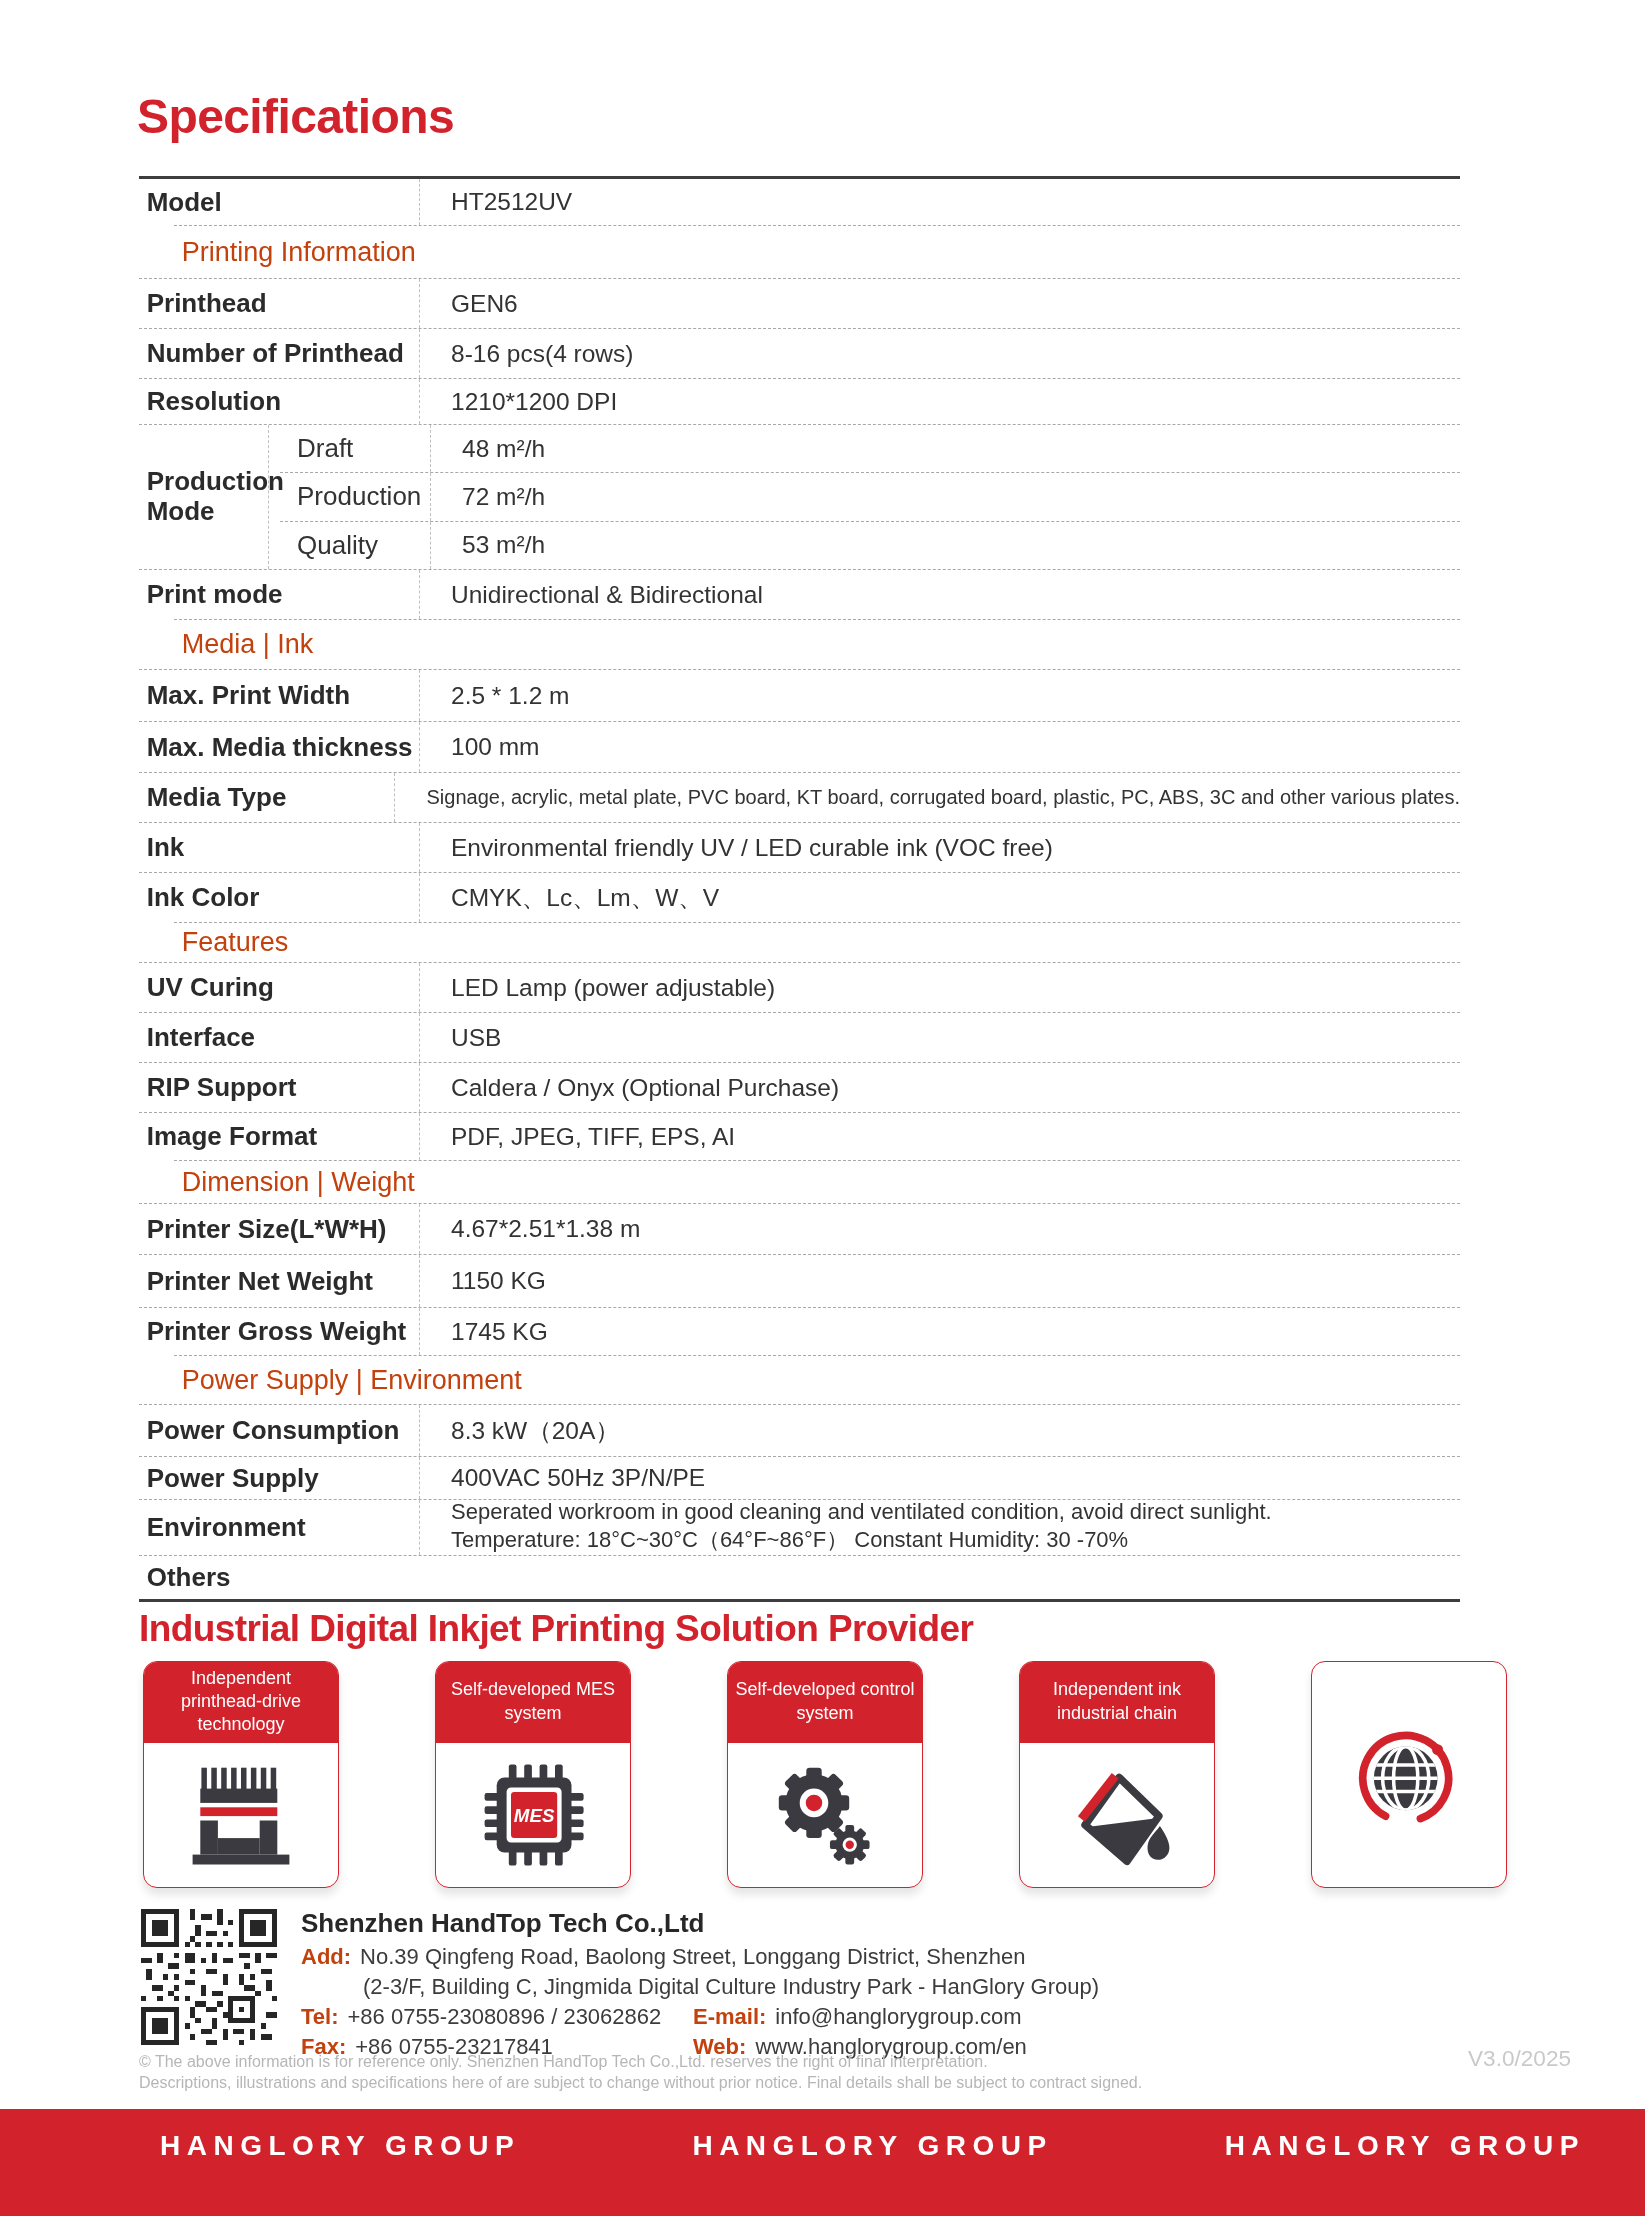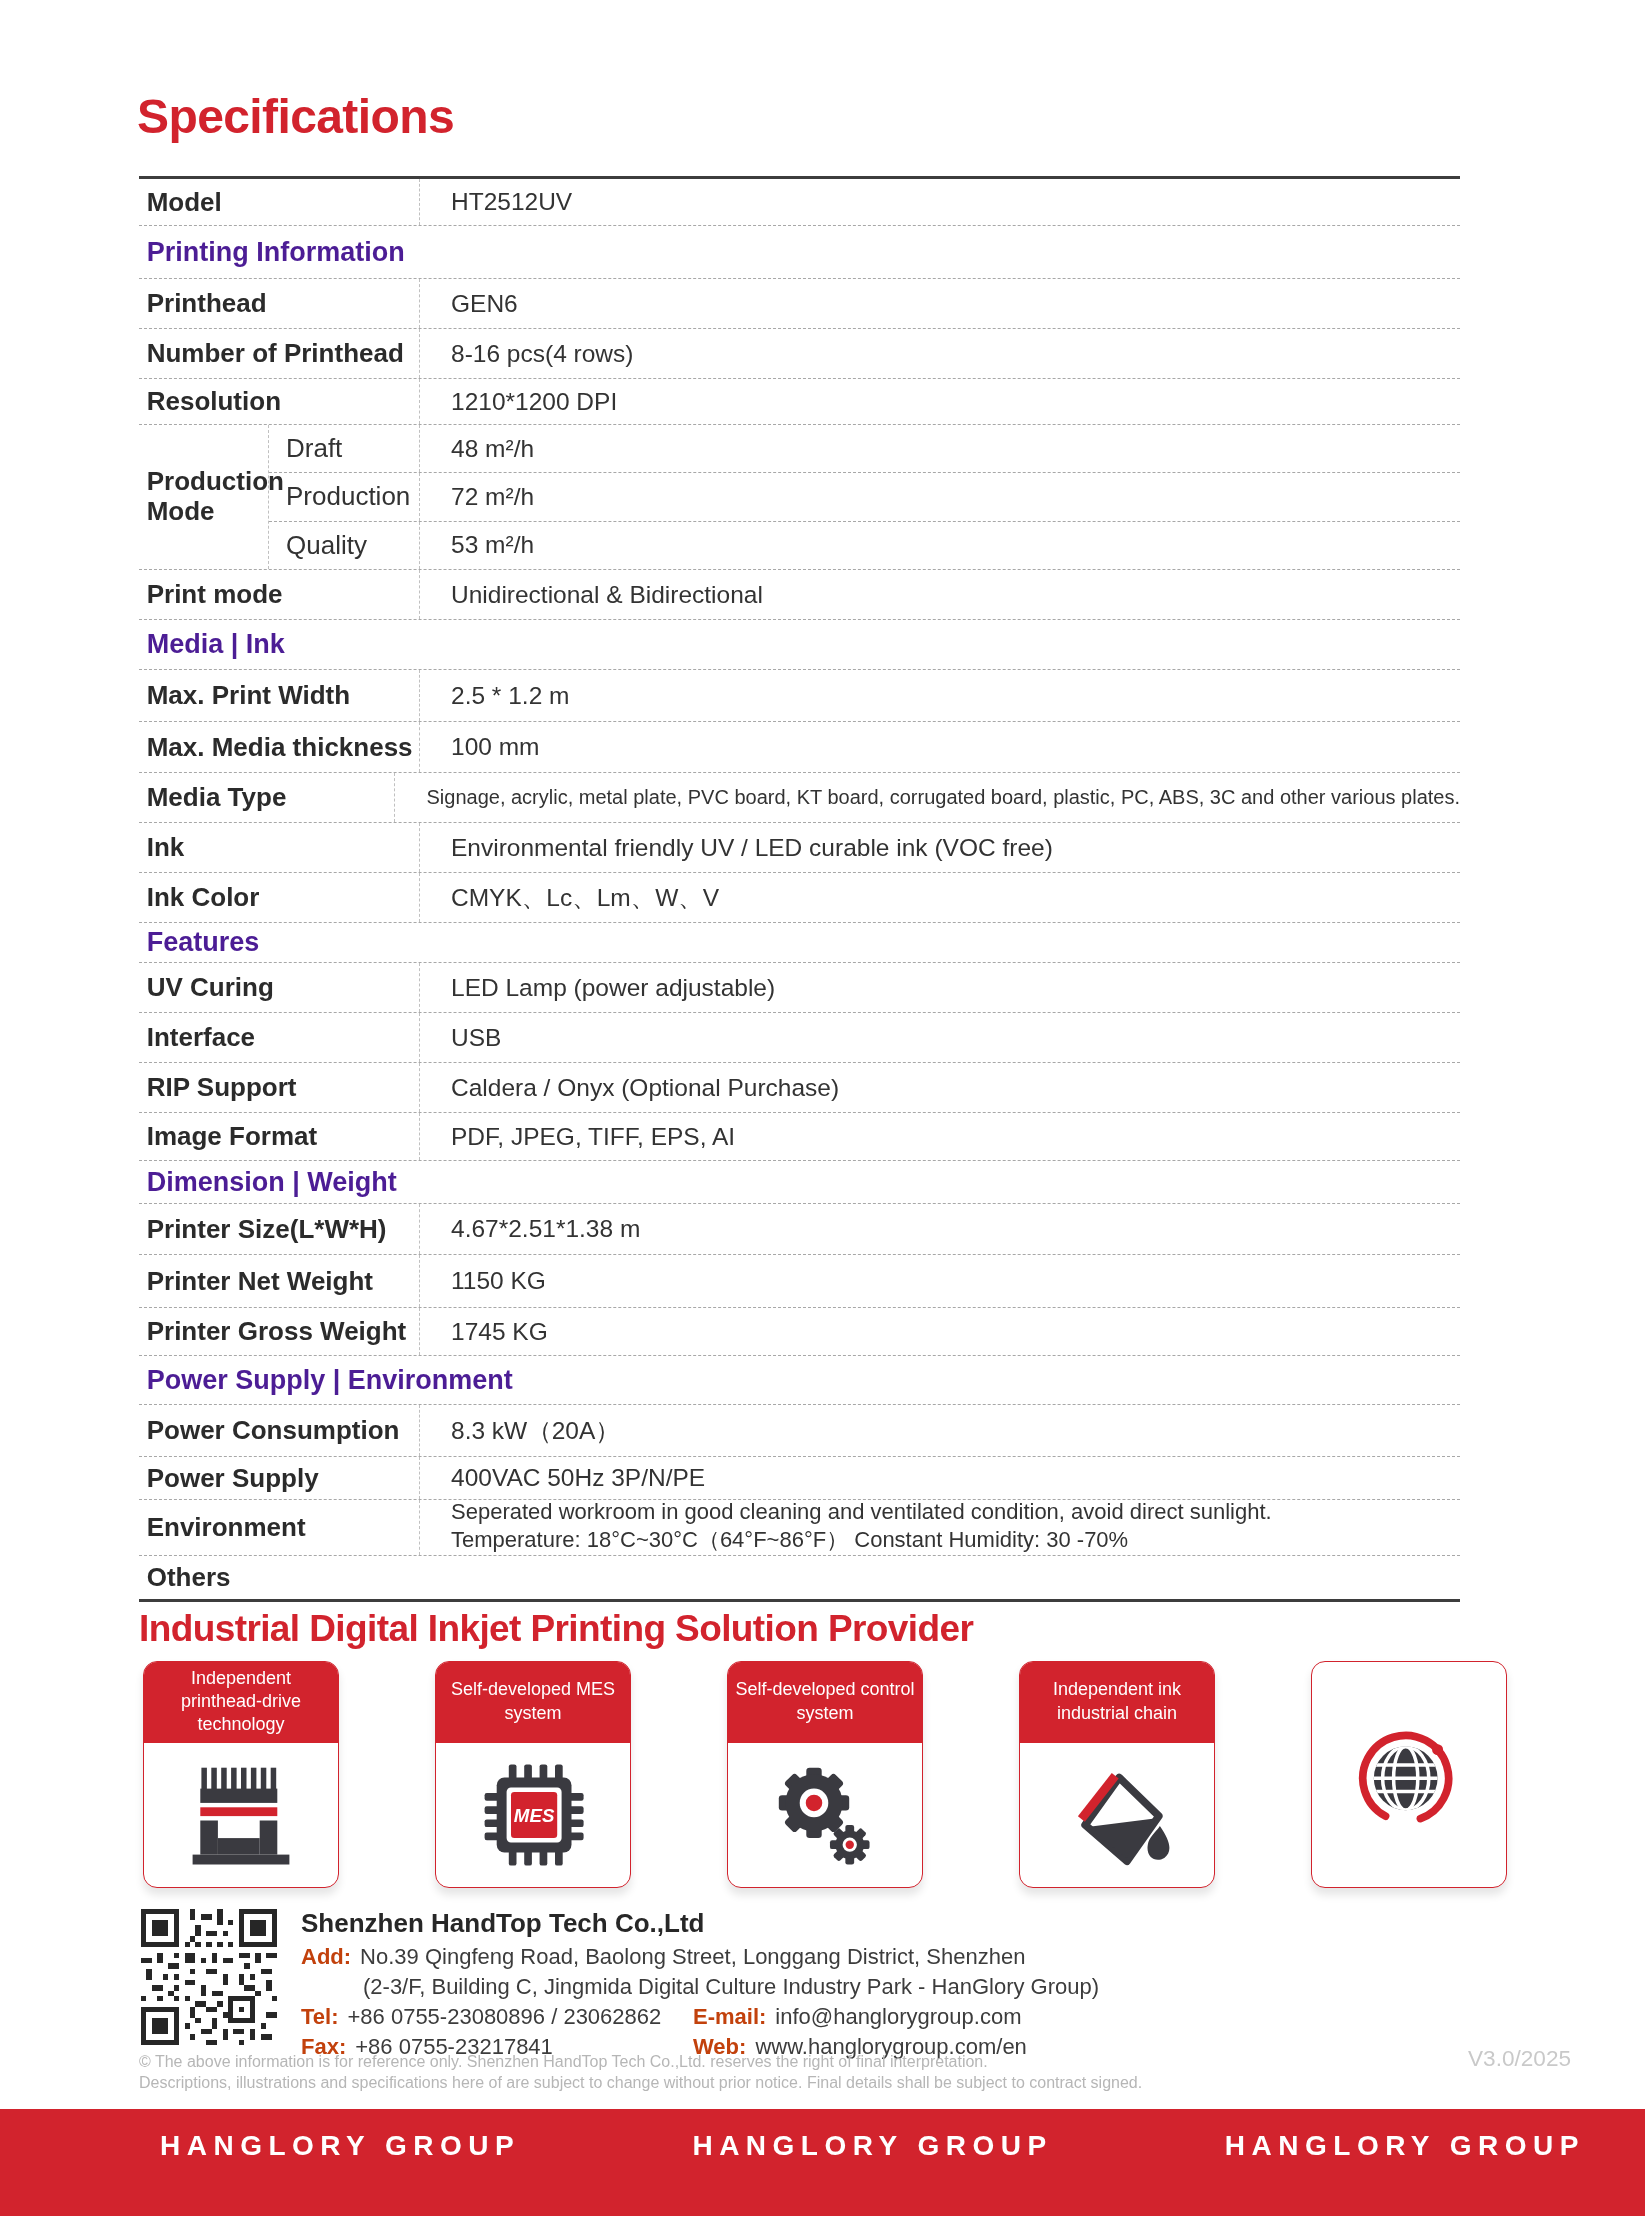--- a/index.html
+++ b/index.html
@@ -18,25 +18,25 @@
   .trow{display:flex;align-items:stretch;border-top:1.3px dashed #a8a8a8;box-sizing:border-box;}
   .trow.first{border-top:none;}
   .lcell{width:280px;box-sizing:border-box;display:flex;align-items:center;padding-left:7.7px;
          font-size:26px;font-weight:700;color:#2b2b2b;line-height:1.1;}
   .vcell{flex:1;box-sizing:border-box;border-left:1.3px dashed #c0c0c0;display:flex;align-items:center;
          padding-left:31px;font-size:24.5px;color:#333;white-space:nowrap;}
   .vcell.sm{font-size:20px;}
   .vcell.col{flex-direction:column;justify-content:flex-end;align-items:flex-start;
              font-size:22px;line-height:1.3;}
   .srow{display:flex;align-items:center;border-top:1.3px dashed #a8a8a8;padding-left:7.7px;
-        font-size:27px;font-weight:700;color:#4c1d95;box-sizing:border-box;}
+        font-size:27px;font-weight:400;color:#c2410c;box-sizing:border-box;margin-left:35px;}
   .grow{display:flex;align-items:stretch;border-top:1.3px dashed #a8a8a8;box-sizing:border-box;}
   .glabel{width:129px;box-sizing:border-box;display:flex;align-items:center;padding-left:7.7px;
           font-size:26px;font-weight:700;color:#2b2b2b;line-height:1.15;}
-  .gsub{flex:1;border-left:1.3px dashed #c0c0c0;display:flex;flex-direction:column;}
+  .gsub{flex:1;border-left:1.3px dashed #c0c0c0;display:flex;flex-direction:column;padding-left:11px;}
   .gsubrow{display:flex;align-items:stretch;border-top:1.3px dashed #a8a8a8;box-sizing:border-box;}
   .gsubrow.first{border-top:none;}
   .gsublabel{width:150px;box-sizing:border-box;display:flex;align-items:center;padding-left:17px;
              font-size:26px;color:#333;}
 
   
   .cards{position:absolute;left:143px;top:1661px;width:1366px;height:227px;display:flex;gap:96px;}
   .card{width:196px;height:227px;box-sizing:border-box;border:1.9px solid #d2232d;border-radius:14px;
         background:#fff;box-shadow:0 6.5px 9px rgba(0,0,0,0.10);overflow:hidden;
         display:flex;flex-direction:column;}

